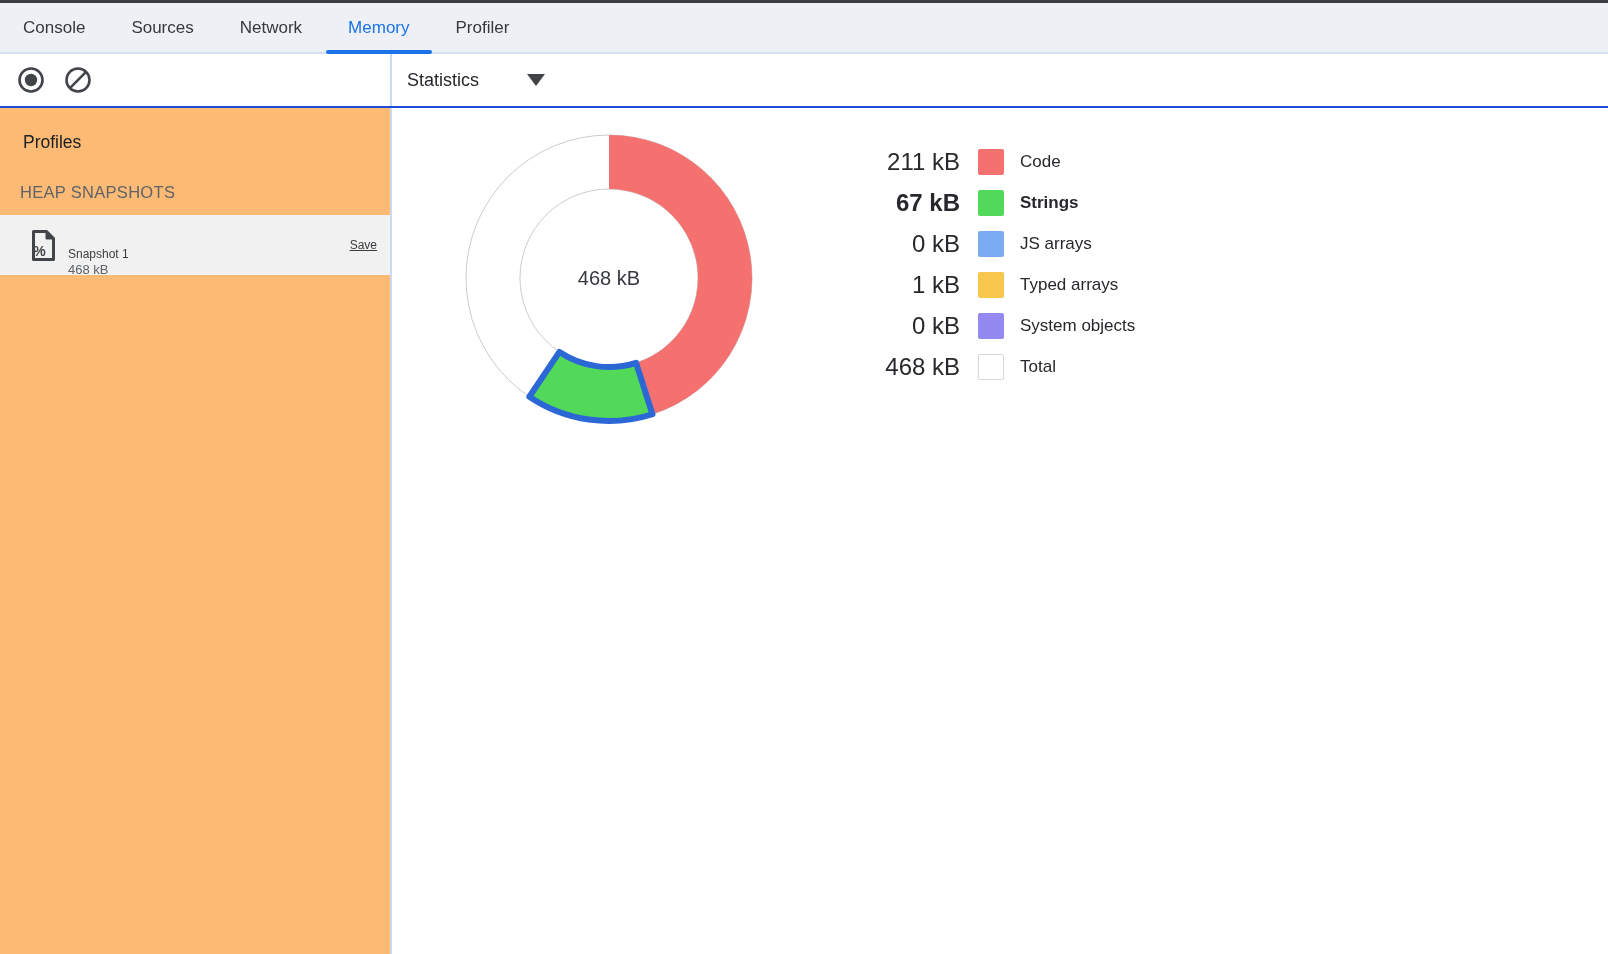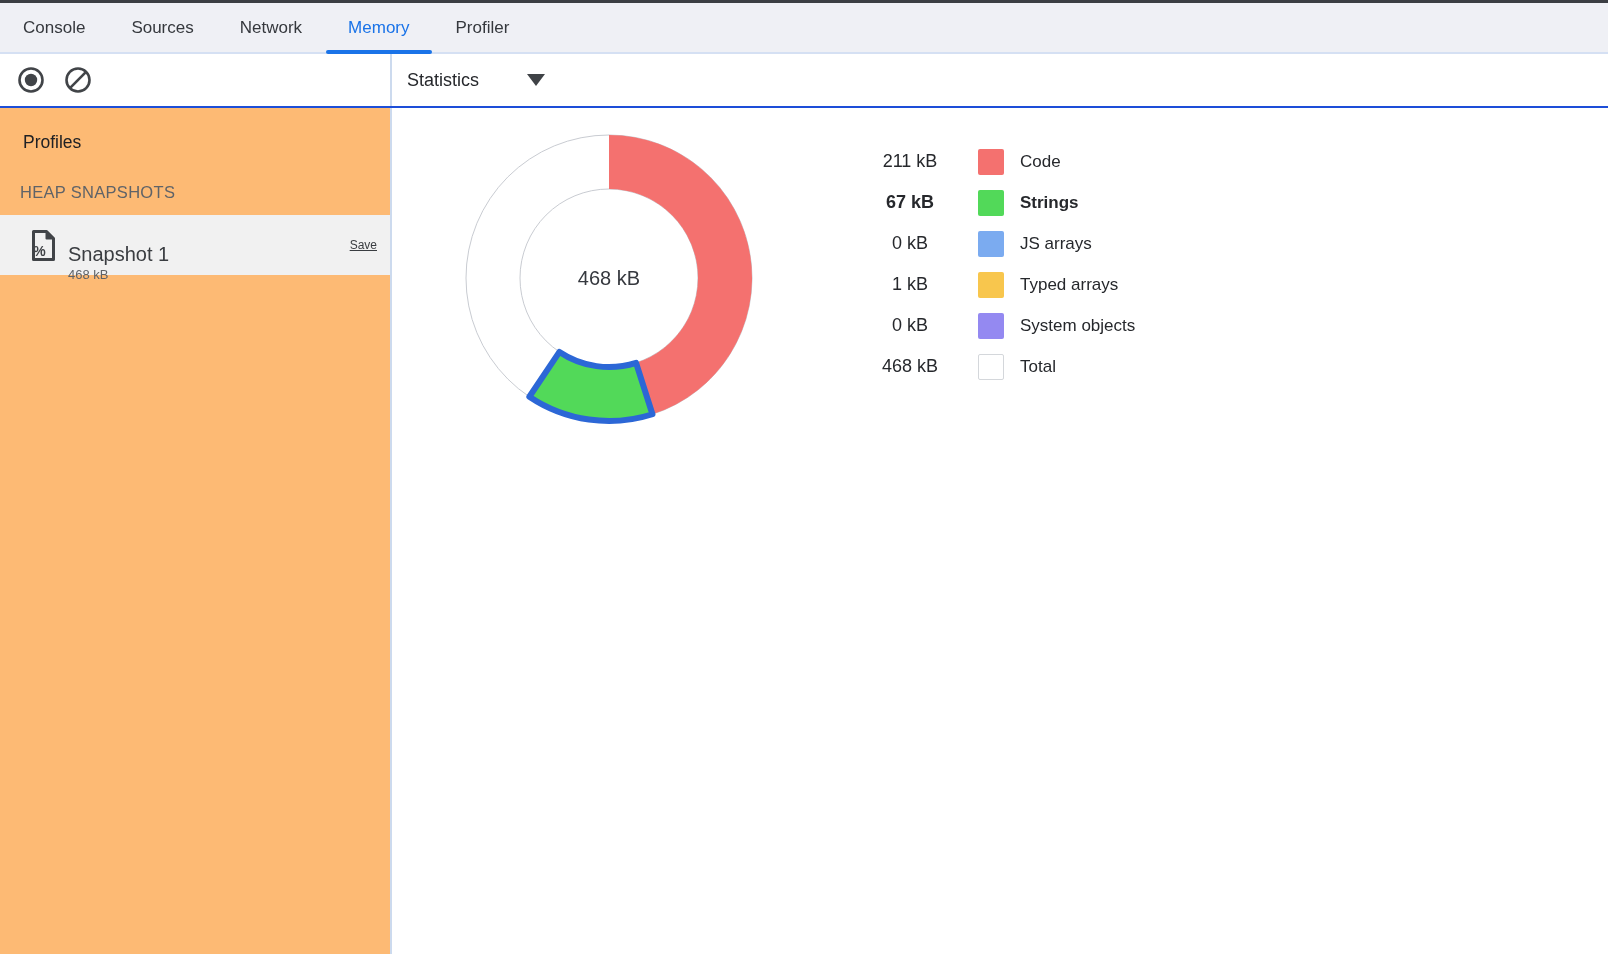--- a/index.html
+++ b/index.html
@@ -63,39 +63,39 @@
   .sidebar-title { margin: 24px 0 0 23px; font-size: 17.5px; color: #202124; }
   .sidebar-section { margin: 30px 0 0 20px; font-size: 16.5px; color: #5f6368; letter-spacing: 0.3px; }
   .snapshot-item {
     margin-top: 13px; height: 60px;
     background: #f1f1f1;
     display: flex; align-items: center;
     padding: 0 13px 0 30px;
     cursor: pointer;
   }
   .snap-text { margin-left: 11px; }
-  .snap-title { font-size: 20px; color: #3a3d41; line-height: 1.25; margin-top: 33px; }
+  .snap-title { font-size: 12px; color: #3a3d41; line-height: 1.25; margin-top: 33px; }
   .snap-size { font-size: 13px; color: #5f6368; }
   .save-link { margin-left: auto; font-size: 12px; color: #3a3d41; text-decoration: underline; cursor: pointer; }
 
   .main { flex: 1; position: relative; background: #fff; }
 
   
   .donut-wrap { position: absolute; left: 67px; top: 20px; width: 300px; height: 300px; }
   .donut-wrap svg { position: absolute; left: 0; top: 0; }
   .donut-center {
     position: absolute; left: 0; top: 0; width: 100%; height: 100%;
     display: flex; align-items: center; justify-content: center;
     font-size: 20px; color: #36393f; pointer-events: none;
   }
 
   
   .legend { position: absolute; left: 468px; top: 33px; }
   .legend-row { display: flex; align-items: center; height: 41px; }
-  .legend-value { width: 100px; text-align: center; font-size: 18px; color: #26282c; white-space: nowrap; }
+  .legend-value { width: 100px; text-align: right; font-size: 24px; color: #26282c; white-space: nowrap; }
   .legend-swatch { width: 26px; height: 26px; margin-left: 18px; border-radius: 2px; flex: none; }
   .legend-swatch.total { background: #fff; border: 1px solid #d4d7db; }
   .legend-label { margin-left: 16px; font-size: 17px; color: #26282c; white-space: nowrap; }
   .legend-row.selected .legend-value, .legend-row.selected .legend-label { font-weight: 700; }
 </style>
 </head>
 <body>
 
 <div id="app">
   <div class="top-stripe"></div>

